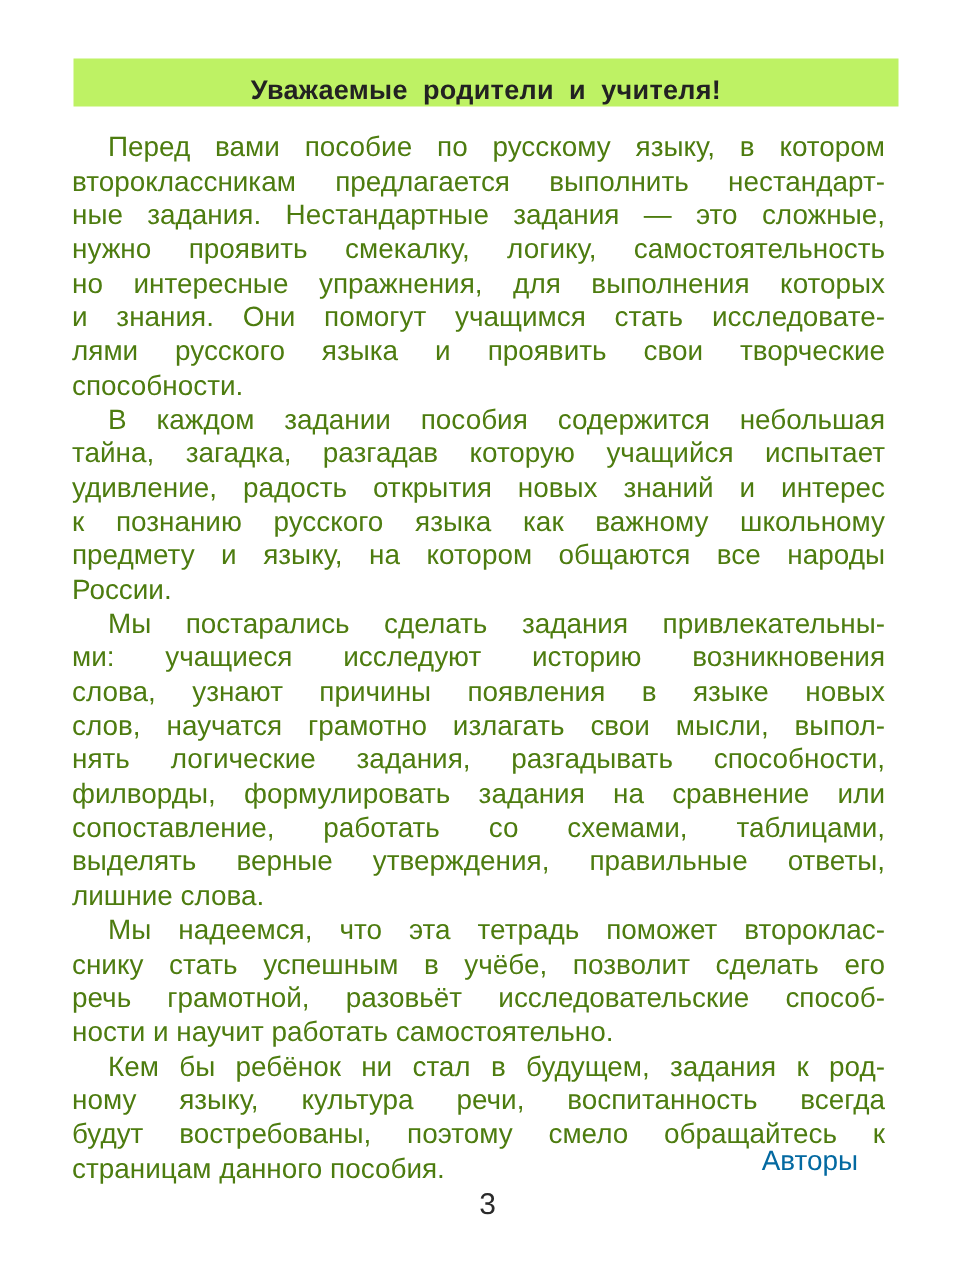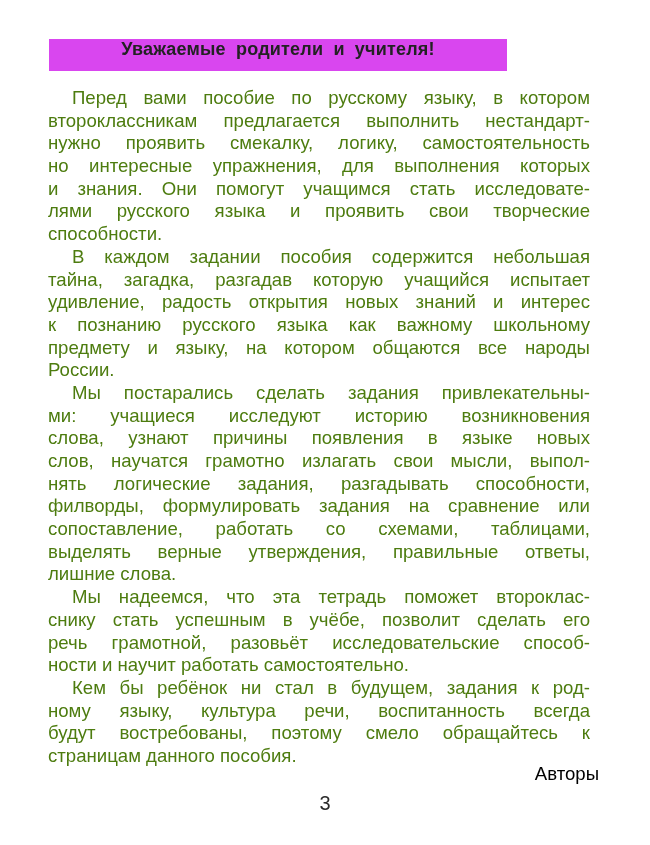--- a/index.html
+++ b/index.html
@@ -12,25 +12,25 @@
       height: 845px;
       position: relative;
       overflow: hidden;
       font-family: "Liberation Sans", "DejaVu Sans", sans-serif;
       color: #2a2a2a;
     }
     .banner {
       position: absolute;
       left: 49px;
       top: 39px;
-      width: 458px;
+      width: 550px;
       height: 32px;
-      background: #d946ef;
+      background: #bef264;
       display: flex;
-      align-items: flex-start;
+      align-items: flex-end;
       justify-content: center;
     }
     .banner-title {
       font-weight: bold;
       font-size: 18px;
       color: #222222;
       word-spacing: 5px;
       letter-spacing: 0.2px;
     }
     .body-text {
@@ -50,25 +50,25 @@
       color: #4d7c0f;
     }
     .line.last {
       text-align-last: left;
     }
     .line.indent {
       padding-left: 24px;
     }
     .signature {
       position: absolute;
-      right: 51px;
+      right: 78px;
       top: 763px;
       font-size: 18.6px;
       line-height: 22px;
-      color: #000000;
+      color: #0369a1;
     }
     .page-number {
       position: absolute;
       left: 0;
       width: 650px;
       top: 792px;
       text-align: center;
       font-size: 20px;
       line-height: 22px;
       color: #2a2a2a;
@@ -79,20 +79,21 @@
 
 <div class="banner">
   <span class="banner-title">Уважаемые родители и учителя!</span>
 </div>
 
 <div class="body-text">
 
   <div>
     <span class="line indent">Перед вами пособие по русскому языку, в котором</span>
     <span class="line">второклассникам предлагается выполнить нестандарт-</span>
+    <span class="line">ные задания. Нестандартные задания — это сложные,</span>
     <span class="line">нужно проявить смекалку, логику, самостоятельность</span>
     <span class="line">но интересные упражнения, для выполнения которых</span>
     <span class="line">и знания. Они помогут учащимся стать исследовате-</span>
     <span class="line">лями русского языка и проявить свои творческие</span>
     <span class="line last">способности.</span>
   </div>
 
   <div>
     <span class="line indent">В каждом задании пособия содержится небольшая</span>
     <span class="line">тайна, загадка, разгадав которую учащийся испытает</span>

